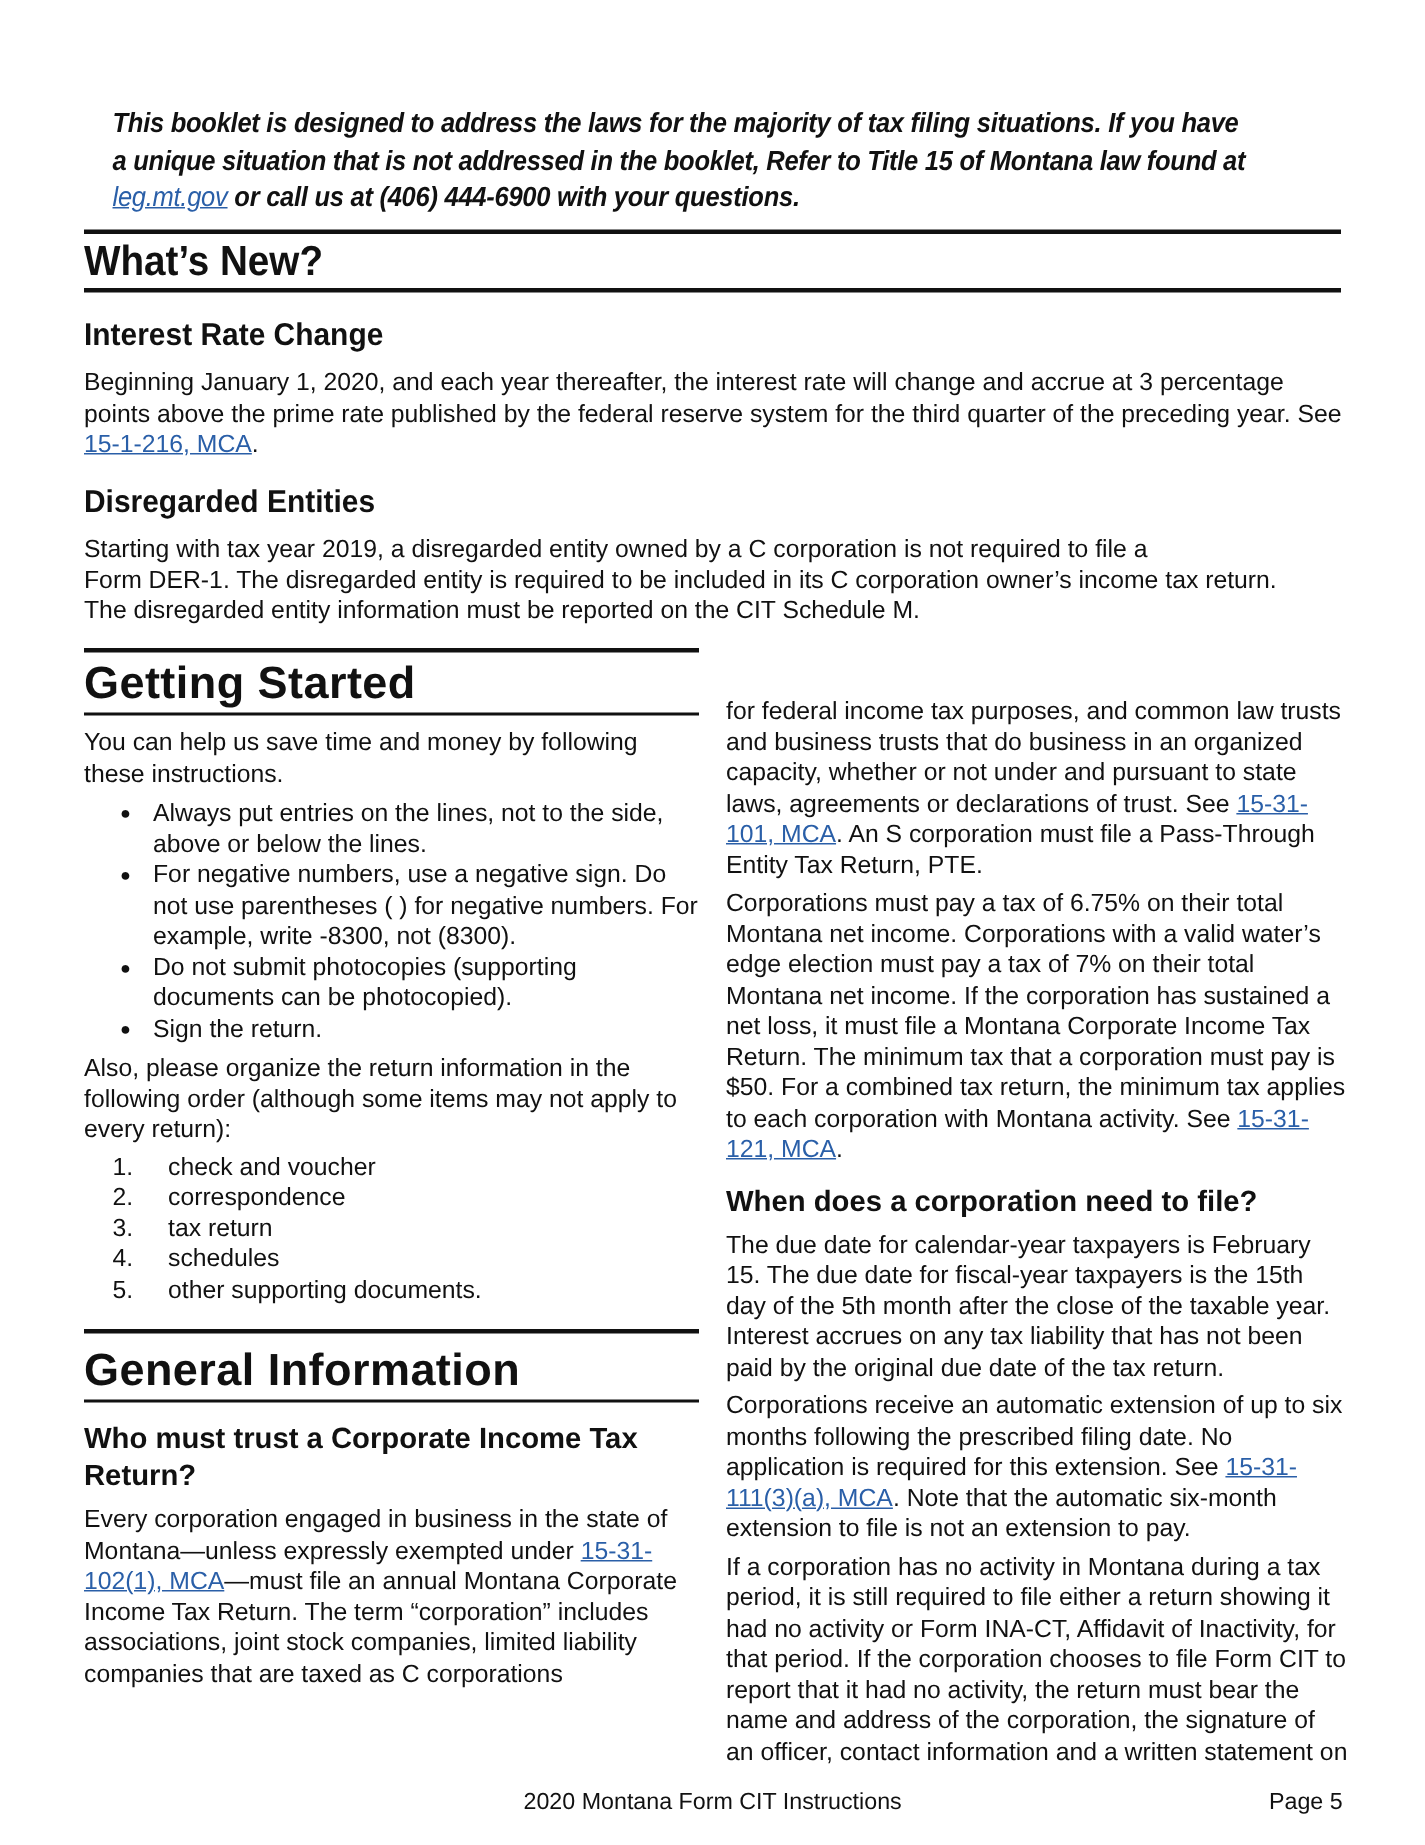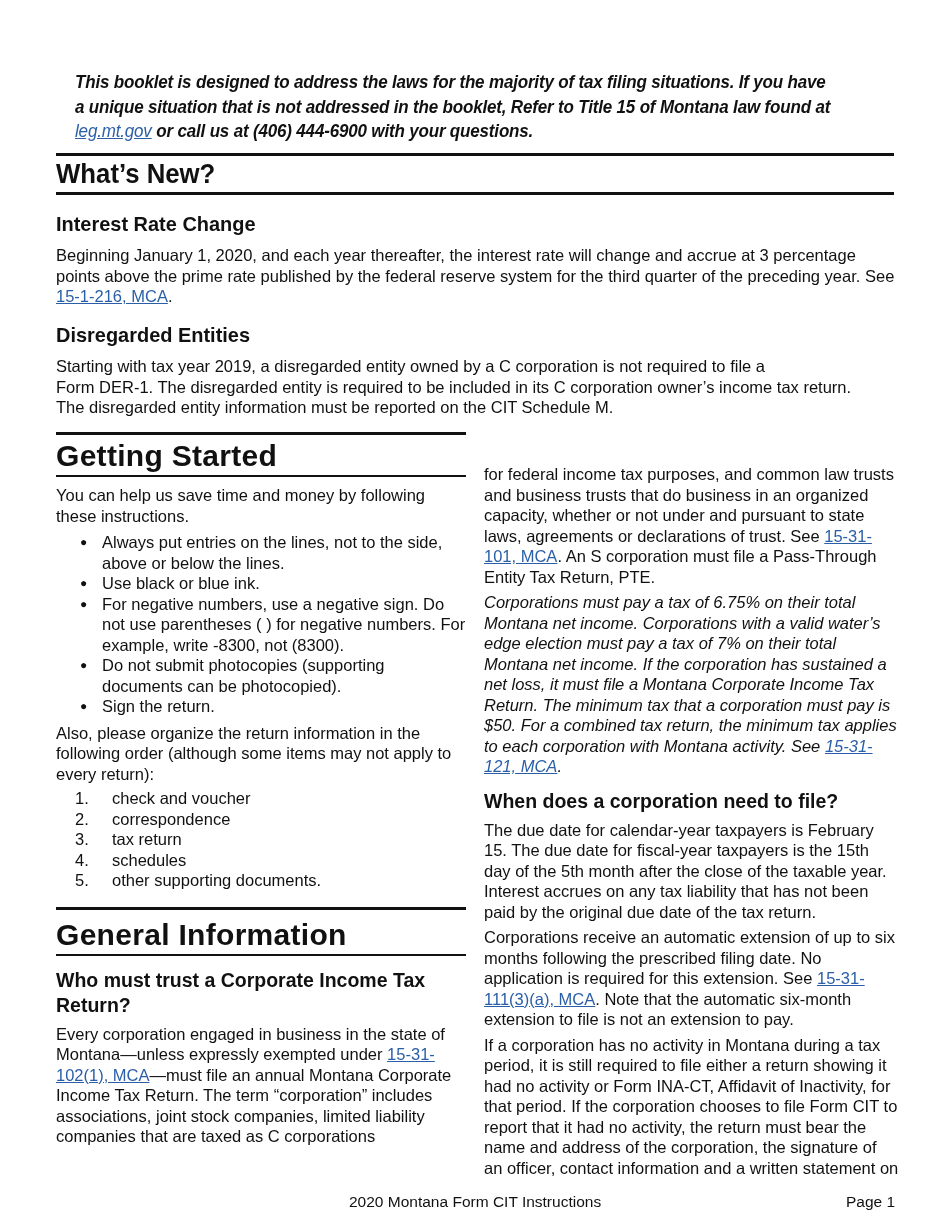--- a/index.html
+++ b/index.html
@@ -53,21 +53,20 @@
   <div>The disregarded entity information must be reported on the CIT Schedule M.</div>
 </div>
 
 <div class="col colL" style="top:432px;">
   <div class="rule"></div>
   <div class="big" style="margin-top:4px;">Getting Started</div>
   <div class="rule" style="margin-top:2px; border-top-width:2.5px;"></div>
   <div class="p" style="margin-top:8px;">You can help us save time and money by following these instructions.</div>
   <ul class="bul" style="margin-top:6px;">
     <li>Always put entries on the lines, not to the side, above or below the lines.</li>
-    <li>Use black or blue ink.</li>
     <li>For negative numbers, use a negative sign. Do not use parentheses ( ) for negative numbers. For example, write -8300, not (8300).</li>
     <li>Do not submit photocopies (supporting documents can be photocopied).</li>
     <li>Sign the return.</li>
   </ul>
   <div class="p" style="margin-top:6px;">Also, please organize the return information in the following order (although some items may not apply to every return):</div>
   <ol class="num" style="margin-top:4px;">
     <li>
         <span class="n">1.</span>
         <span>check and voucher</span>
       </li>
@@ -95,25 +94,25 @@
   <div class="sub" style="margin-top:12px;">Who must trust a Corporate Income Tax Return?</div>
   <div class="p" style="margin-top:6px;">
     <span>Every corporation engaged in business in the state of Montana—unless expressly exempted under </span><a class="lk">15-31-102(1), MCA</a><span>—must file an annual Montana Corporate Income Tax Return. The term “corporation” includes associations, joint stock companies, limited liability companies that are taxed as C corporations</span>
   </div>
 </div>
 
 <div class="col colR" style="top:464px;">
   <div class="p">
     <span>for federal income tax purposes, and common law trusts and business trusts that do business in an organized capacity, whether or not under and pursuant to state laws, agreements or declarations of trust. See </span><a class="lk">15-31-101, MCA</a><span>. An S corporation must file a Pass-Through Entity Tax Return, PTE.</span>
   </div>
-  <div class="p" style="margin-top:5px;font-style:italic;">
+  <div class="p" style="margin-top:5px;">
     <span>Corporations must pay a tax of 6.75% on their total Montana net income. Corporations with a valid water’s edge election must pay a tax of 7% on their total Montana net income. If the corporation has sustained a net loss, it must file a Montana Corporate Income Tax Return. The minimum tax that a corporation must pay is $50. For a combined tax return, the minimum tax applies to each corporation with Montana activity. See </span><a class="lk">15-31-121, MCA</a><span>.</span>
   </div>
   <div class="sub" style="margin-top:12px;">When does a corporation need to file?</div>
   <div class="p" style="margin-top:6px;">The due date for calendar-year taxpayers is February 15. The due date for fiscal-year taxpayers is the 15th day of the 5th month after the close of the taxable year. Interest accrues on any tax liability that has not been paid by the original due date of the tax return.</div>
   <div class="p" style="margin-top:5px;">
     <span>Corporations receive an automatic extension of up to six months following the prescribed filing date. No application is required for this extension. See </span><a class="lk">15-31-111(3)(a), MCA</a><span>. Note that the automatic six-month extension to file is not an extension to pay.</span>
   </div>
   <div class="p" style="margin-top:5px;">If a corporation has no activity in Montana during a tax period, it is still required to file either a return showing it had no activity or Form INA-CT, Affidavit of Inactivity, for that period. If the corporation chooses to file Form CIT to report that it had no activity, the return must bear the name and address of the corporation, the signature of an officer, contact information and a written statement on</div>
 </div>
 
 <div class="footer" style="left:349px;">2020 Montana Form CIT Instructions</div>
-<div class="footer" style="left:846px;">Page 1</div>
+<div class="footer" style="left:846px;">Page 5</div>
 
 </body></html>

